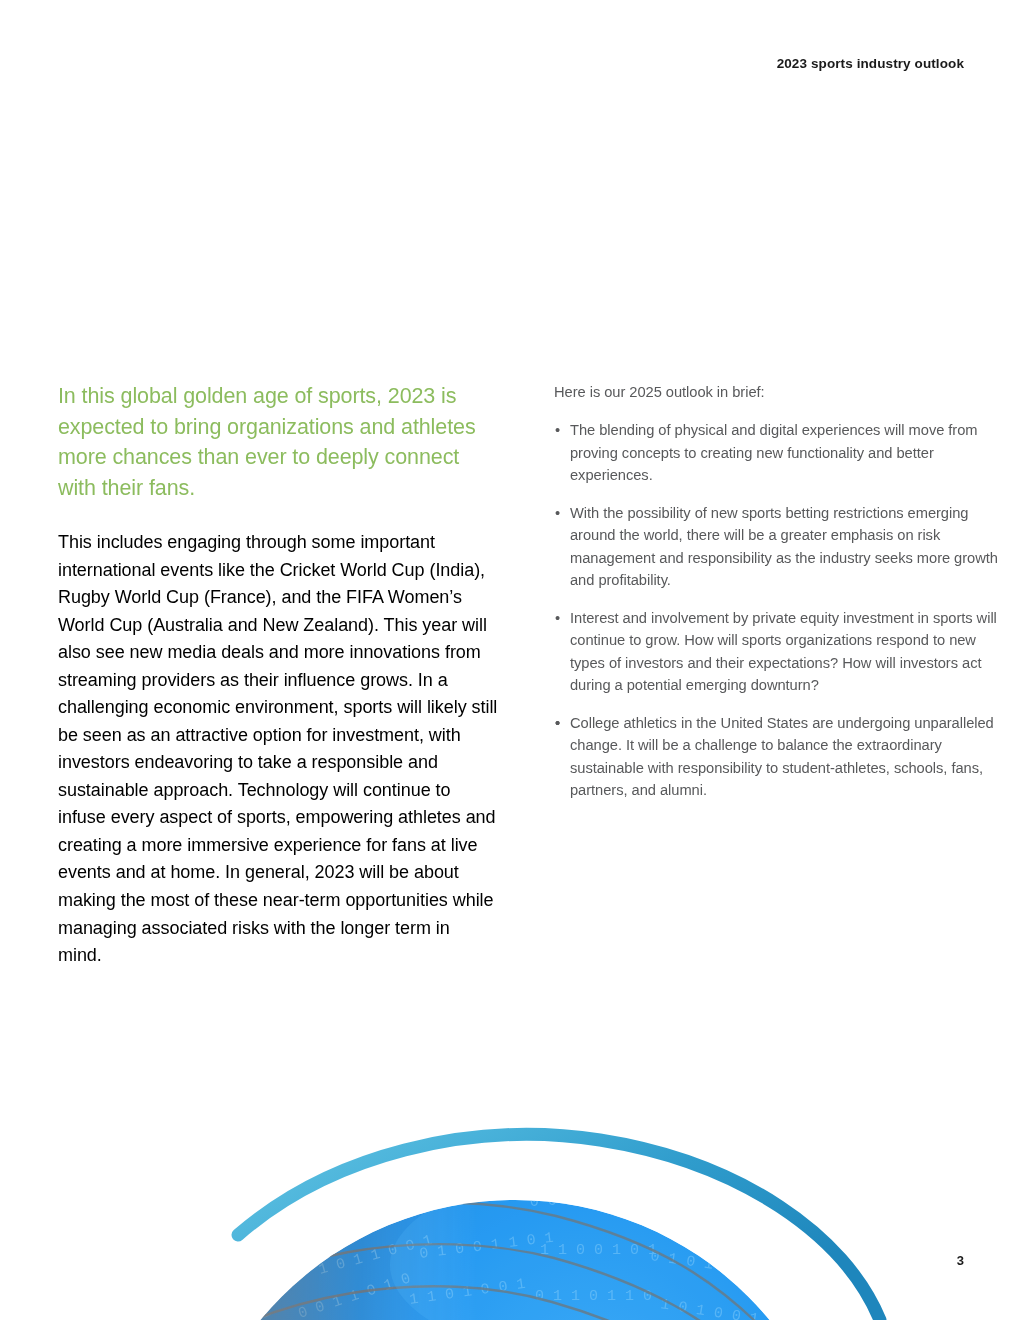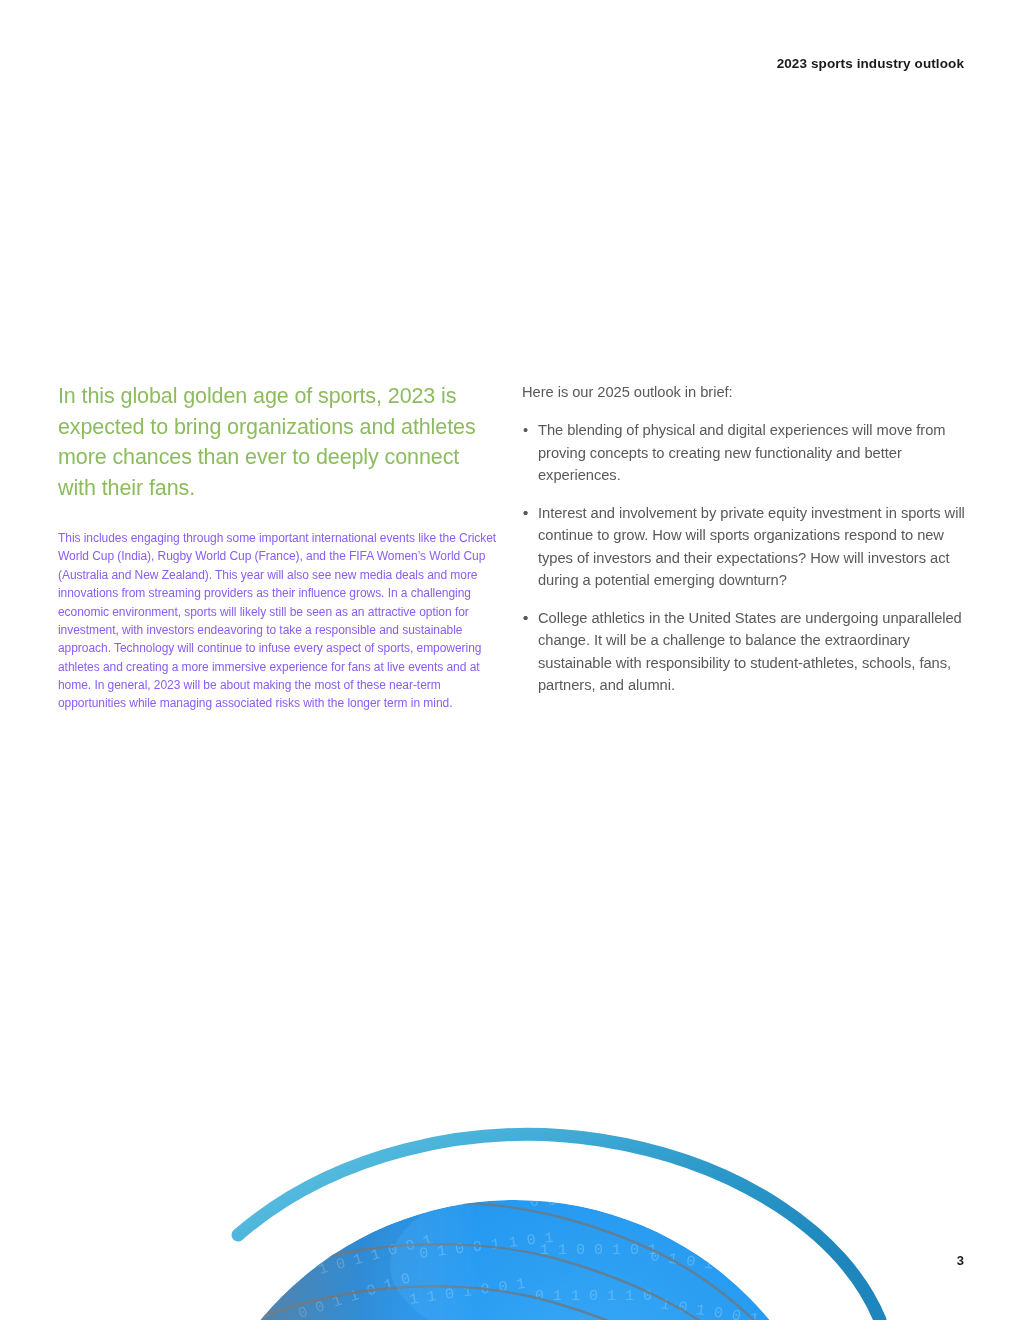--- a/index.html
+++ b/index.html
@@ -44,39 +44,39 @@
     white-space: nowrap;
   }
 
   
   .columns {
     position: absolute;
     left: 58px;
     top: 381px;
     width: 906px;
     display: flex;
-    gap: 24px;
+    gap: 56px;
     align-items: flex-start;
   }
   .col-left  { width: 440px; flex: 0 0 440px; }
   .col-right { width: 446px; flex: 0 0 446px; }
 
   .lead {
     font-size: 21.5px;
     font-weight: 300;
     line-height: 1.42;
     color: #8cbc5e;
     margin: 0 0 26px 0;
     letter-spacing: -0.1px;
   }
   .body-copy {
-    font-size: 12px;
+    font-size: 18px;
     font-weight: 400;
     line-height: 1.53;
-    color: #8b5cf6;
+    color: #000000;
     margin: 0;
     letter-spacing: -0.05px;
   }
 
   .intro-line {
     font-size: 14.7px;
     line-height: 1.53;
     color: #58595b;
     margin: 0 0 16px 0;
     letter-spacing: -0.05px;
@@ -145,20 +145,21 @@
     <div class="col-right">
       <p class="intro-line">Here is our 2025 outlook in brief:</p>
 
       <ul class="outlook-list">
         <li>
           <span class="bullet-dot">•</span>
           <span>The blending of physical and digital experiences will move from proving concepts to creating new functionality and better experiences.</span>
         </li>
         <li>
           <span class="bullet-dot">•</span>
+          <span>With the possibility of new sports betting restrictions emerging around the world, there will be a greater emphasis on risk management and responsibility as the industry seeks more growth and profitability.</span>
         </li>
         <li>
           <span class="bullet-dot">•</span>
           <span>Interest and involvement by private equity investment in sports will continue to grow. How will sports organizations respond to new types of investors and their expectations? How will investors act during a potential emerging downturn?</span>
         </li>
         <li>
           <span class="bullet-dot">•</span>
         </li>
         <li>
           <span class="bullet-dot">•</span>

